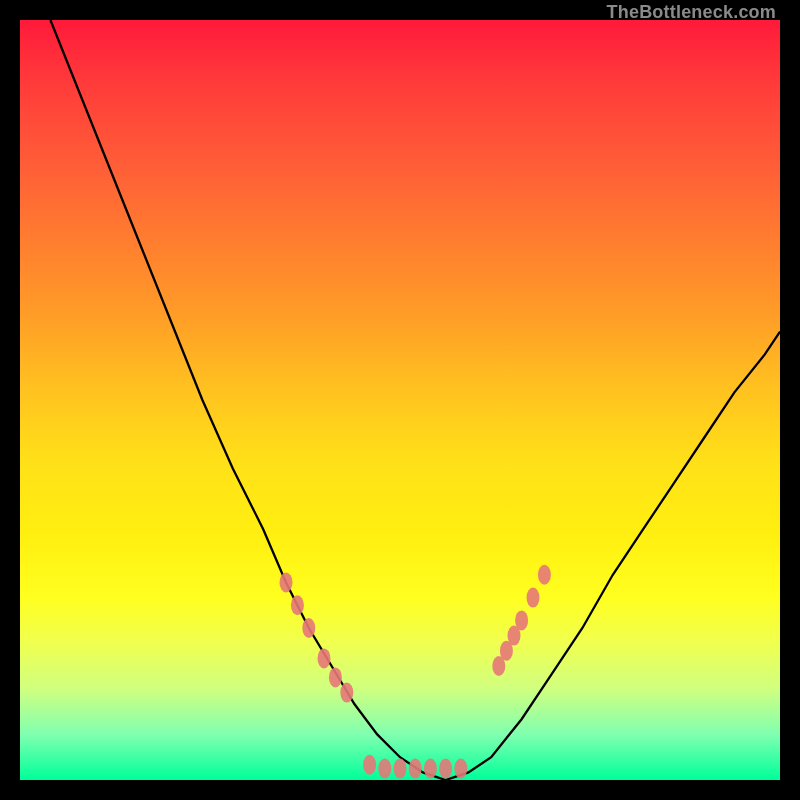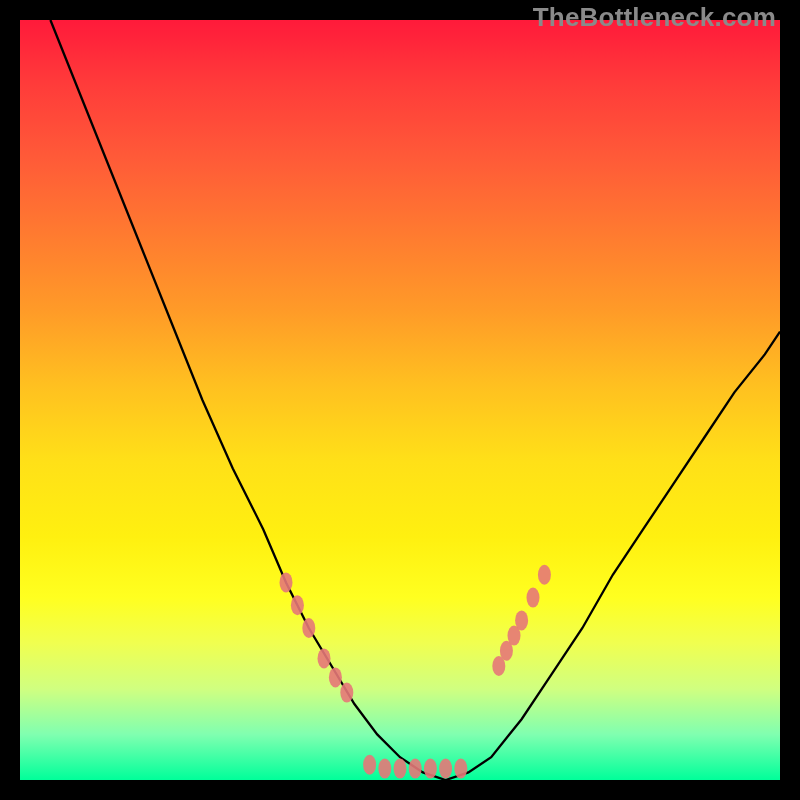--- a/index.html
+++ b/index.html
@@ -36,21 +36,21 @@
       #d0ff80 88%,
       #80ffb0 94%,
       #00ff9a 100%
     );
   }
   .watermark {
     position: absolute;
     top: 2px;
     right: 24px;
     font-family: Arial, Helvetica, sans-serif;
-    font-size: 26px;
+    font-size: 18px;
     font-weight: 600;
     color: #8a8a8a;
     z-index: 5;
     letter-spacing: 0.2px;
   }
   svg.curve {
     position: absolute;
     left: 0;
     top: 0;
     width: 760px;

